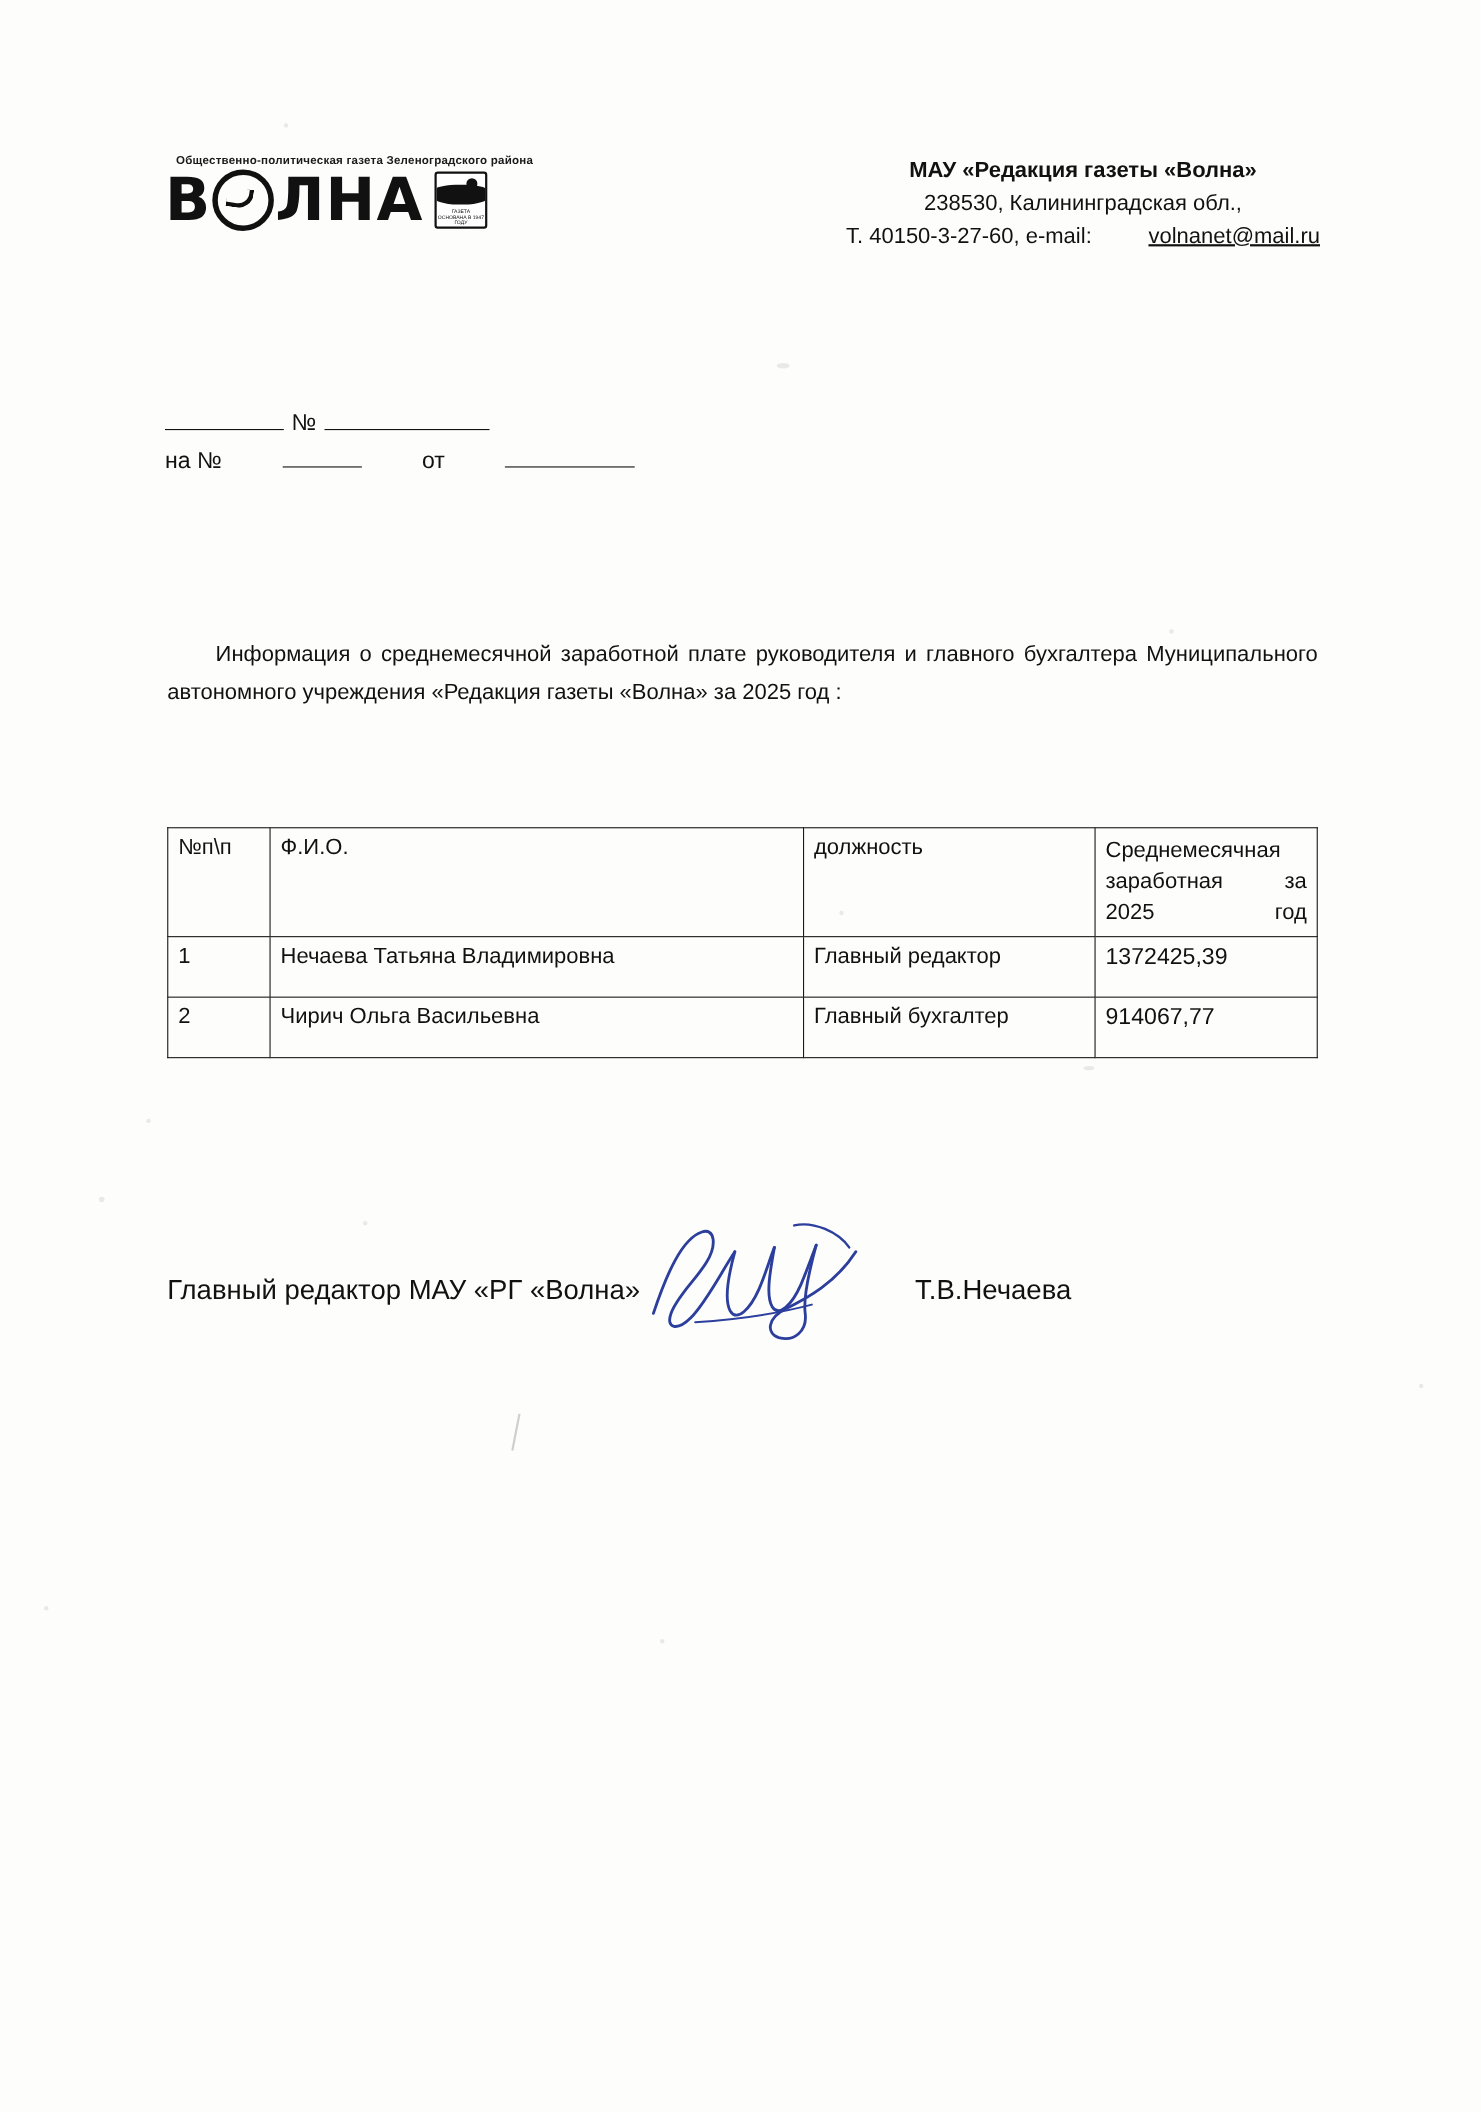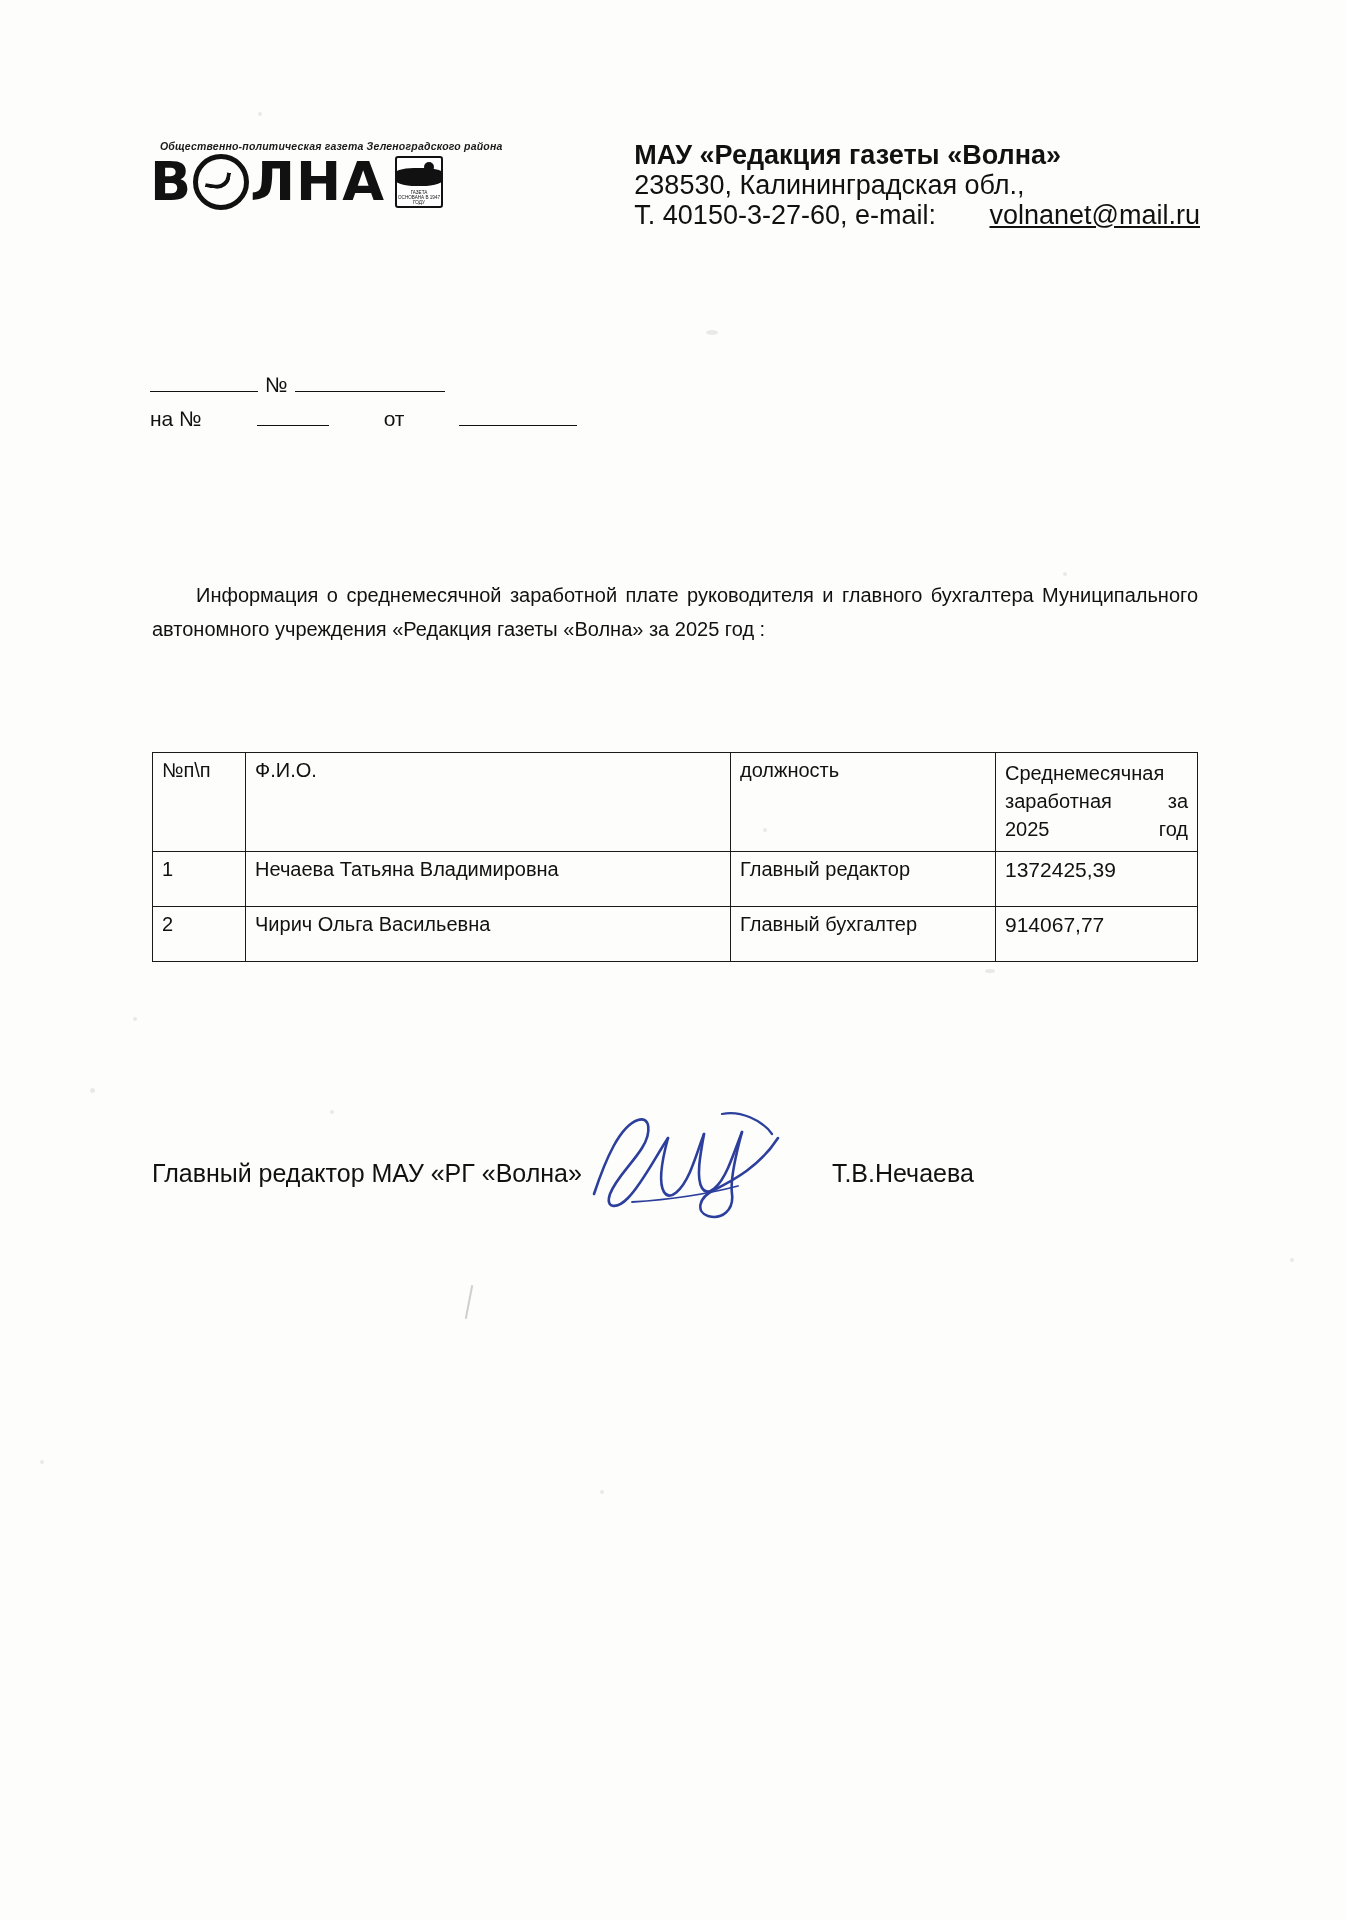--- a/index.html
+++ b/index.html
@@ -42,21 +42,20 @@
   }
 
   .logo-block {
     width: 300px;
     position: relative;
   }
   .logo-tagline {
     font-family: "Liberation Sans", sans-serif;
     font-size: 10.5px;
     font-weight: bold;
-    font-style: italic;
     letter-spacing: .2px;
     color: #1a1a1a;
     margin-left: 10px;
     white-space: nowrap;
   }
   .logo-main {
     display: flex;
     align-items: center;
     gap: 6px;
     margin-top: 2px;
@@ -128,22 +127,22 @@
     height: 16px;
     font-size: 4.6px;
     line-height: 5px;
     text-align: center;
     color: #111;
     padding-top: 1px;
     font-family: "Liberation Sans", sans-serif;
   }
 
   .contacts {
-    text-align: left;
-    font-size: 27px;
+    text-align: center;
+    font-size: 20px;
     line-height: 30px;
     color: #111;
     white-space: nowrap;
   }
   .contacts .org {
     font-weight: bold;
   }
   .contacts a.email {
     color: #111;
     text-decoration: underline;

